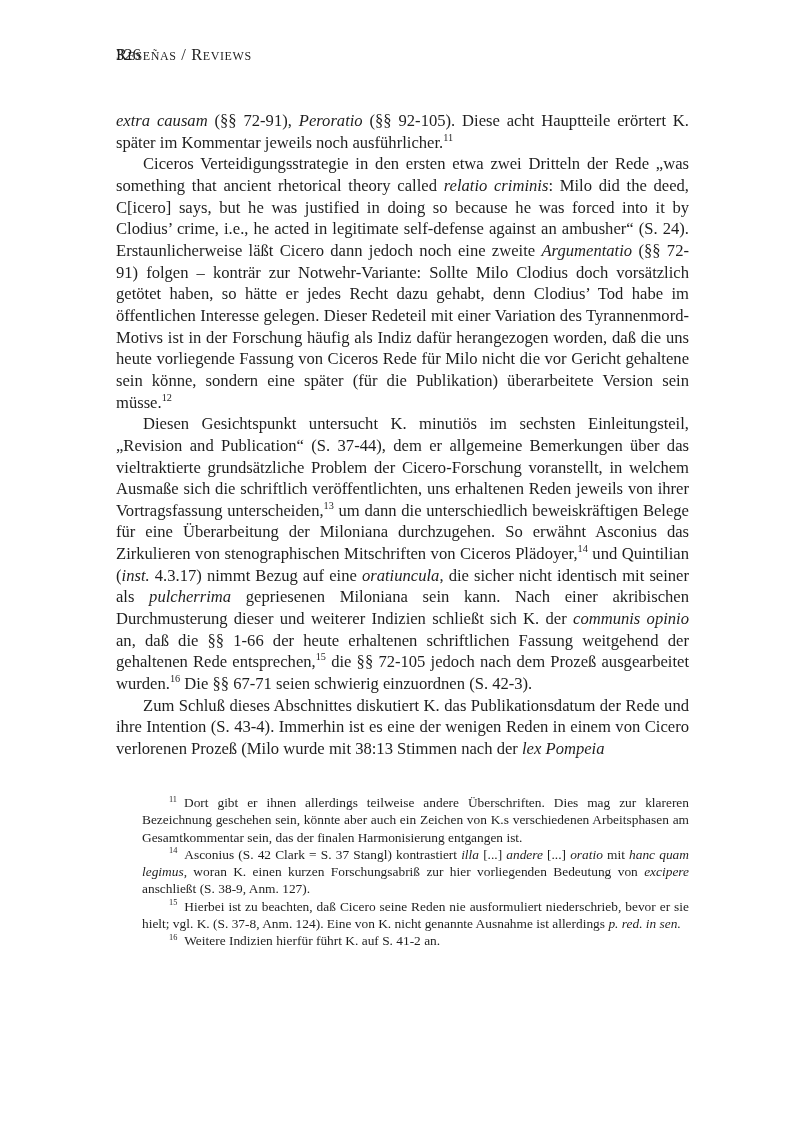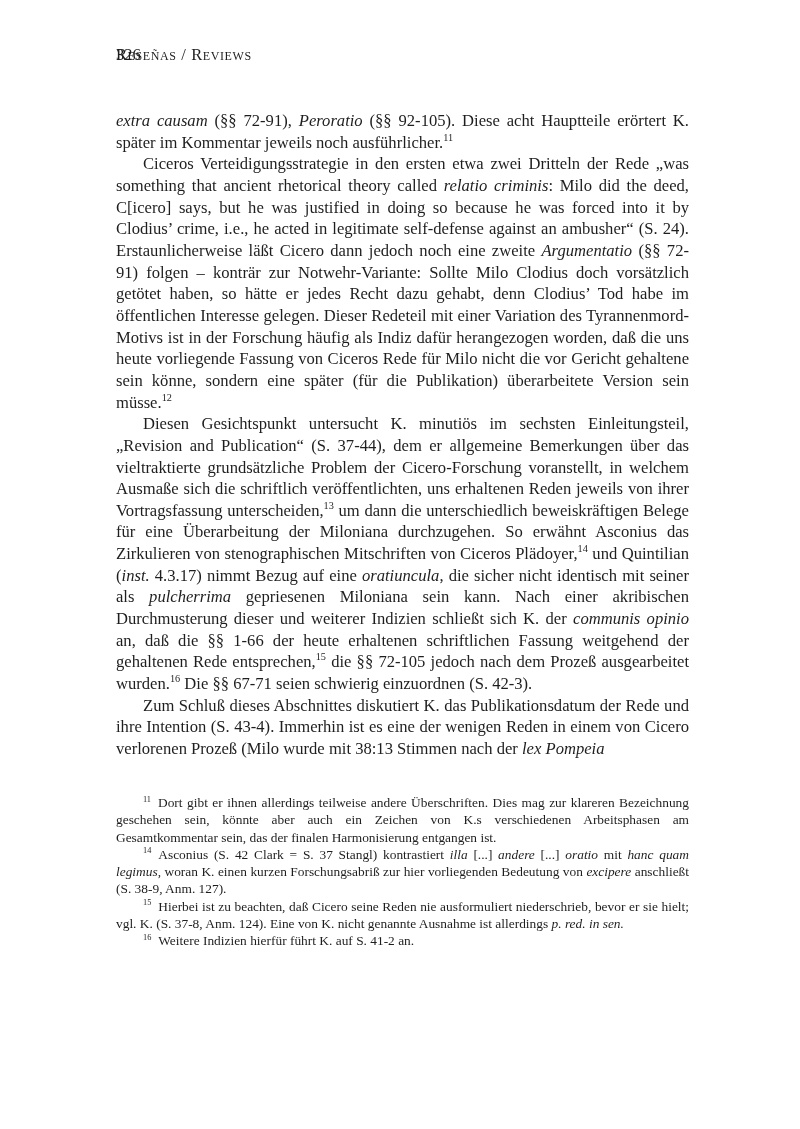--- a/index.html
+++ b/index.html
@@ -41,21 +41,21 @@
     line-height: 0;
     vertical-align: super;
   }
   .footnotes {
     position: absolute;
     top: 794px; left: 116px; width: 573px;
     font-size: 13.4px;
     line-height: 17.3px;
     text-align: justify;
   }
-  .footnotes p { text-indent: 27px; }
+  .footnotes p { text-indent: 27px; margin-left: 26px; }
   .fn-num { margin-right: 7px; }
   .page-footer {
     position: absolute;
     top: 1056px; left: 116px; right: 112px;
     font-size: 16.2px;
     height: 22px;
   }
   .footer-left { position: absolute; left: 0; top: 0; }
   .footer-right { position: absolute; right: 0; top: 0; }
 </style>

